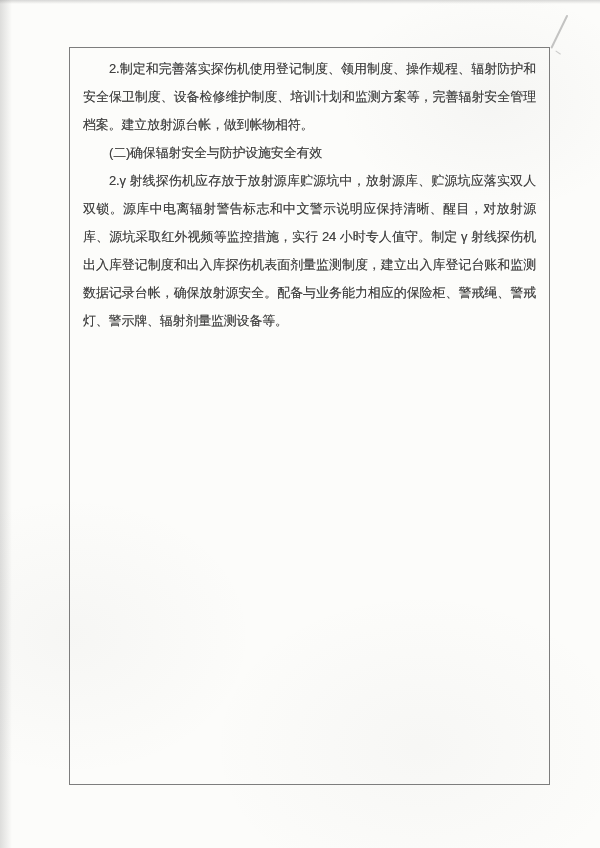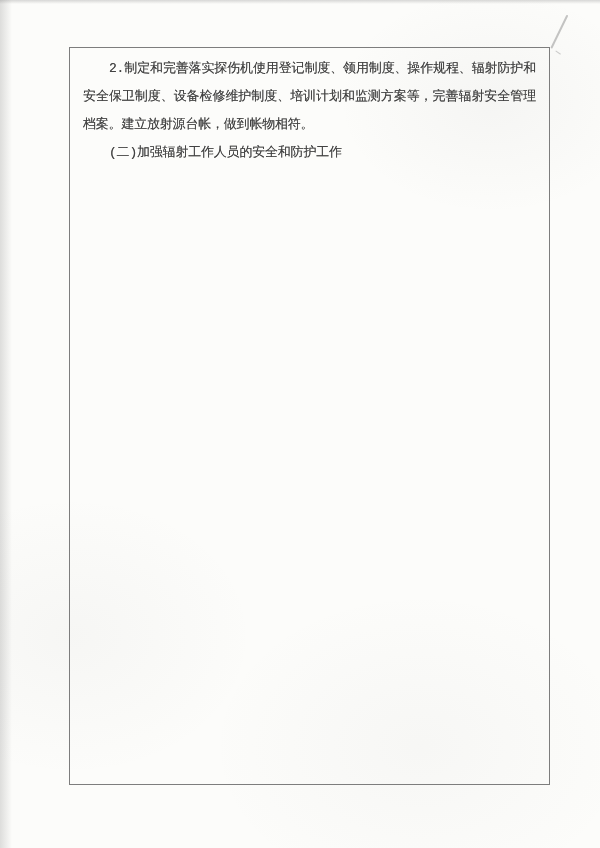--- a/index.html
+++ b/index.html
@@ -6,21 +6,21 @@
     margin: 0;
     padding: 0;
     background: #ffffff;
   }
   .page {
     position: relative;
     width: 600px;
     height: 848px;
     background: #fcfcfa;
     overflow: hidden;
-    font-family: Liberation Mono, monospace;
+    font-family: Liberation Sans, sans-serif;
   }
   
   .scan-edge-left {
     position: absolute;
     left: 0; top: 0;
     width: 12px; height: 848px;
     background: linear-gradient(to right, rgba(140,140,140,0.28), rgba(140,140,140,0.0));
     pointer-events: none;
   }
   
@@ -91,16 +91,17 @@
 
   <div class="mottle"></div>
   <div class="scan-edge-left"></div>
   <div class="scan-edge-top"></div>
 
   <div class="pencil-mark"></div>
   <div class="pencil-mark-dot"></div>
 
   <div class="doc-box">
     <p class="para">2.制定和完善落实探伤机使用登记制度、领用制度、操作规程、辐射防护和安全保卫制度、设备检修维护制度、培训计划和监测方案等，完善辐射安全管理档案。建立放射源台帐，做到帐物相符。</p>
-    <p class="para">(二)加强辐射工作人员的安全和防护工作</p>
+    <p class="para">(二)确保辐射安全与防护设施安全有效</p>
+    <p class="para">2.γ 射线探伤机应存放于放射源库贮源坑中，放射源库、贮源坑应落实双人双锁。源库中电离辐射警告标志和中文警示说明应保持清晰、醒目，对放射源库、源坑采取红外视频等监控措施，实行 24 小时专人值守。制定 γ 射线探伤机出入库登记制度和出入库探伤机表面剂量监测制度，建立出入库登记台账和监测数据记录台帐，确保放射源安全。配备与业务能力相应的保险柜、警戒绳、警戒灯、警示牌、辐射剂量监测设备等。</p>
   </div>
 
 </div>
 
 </body></html>

